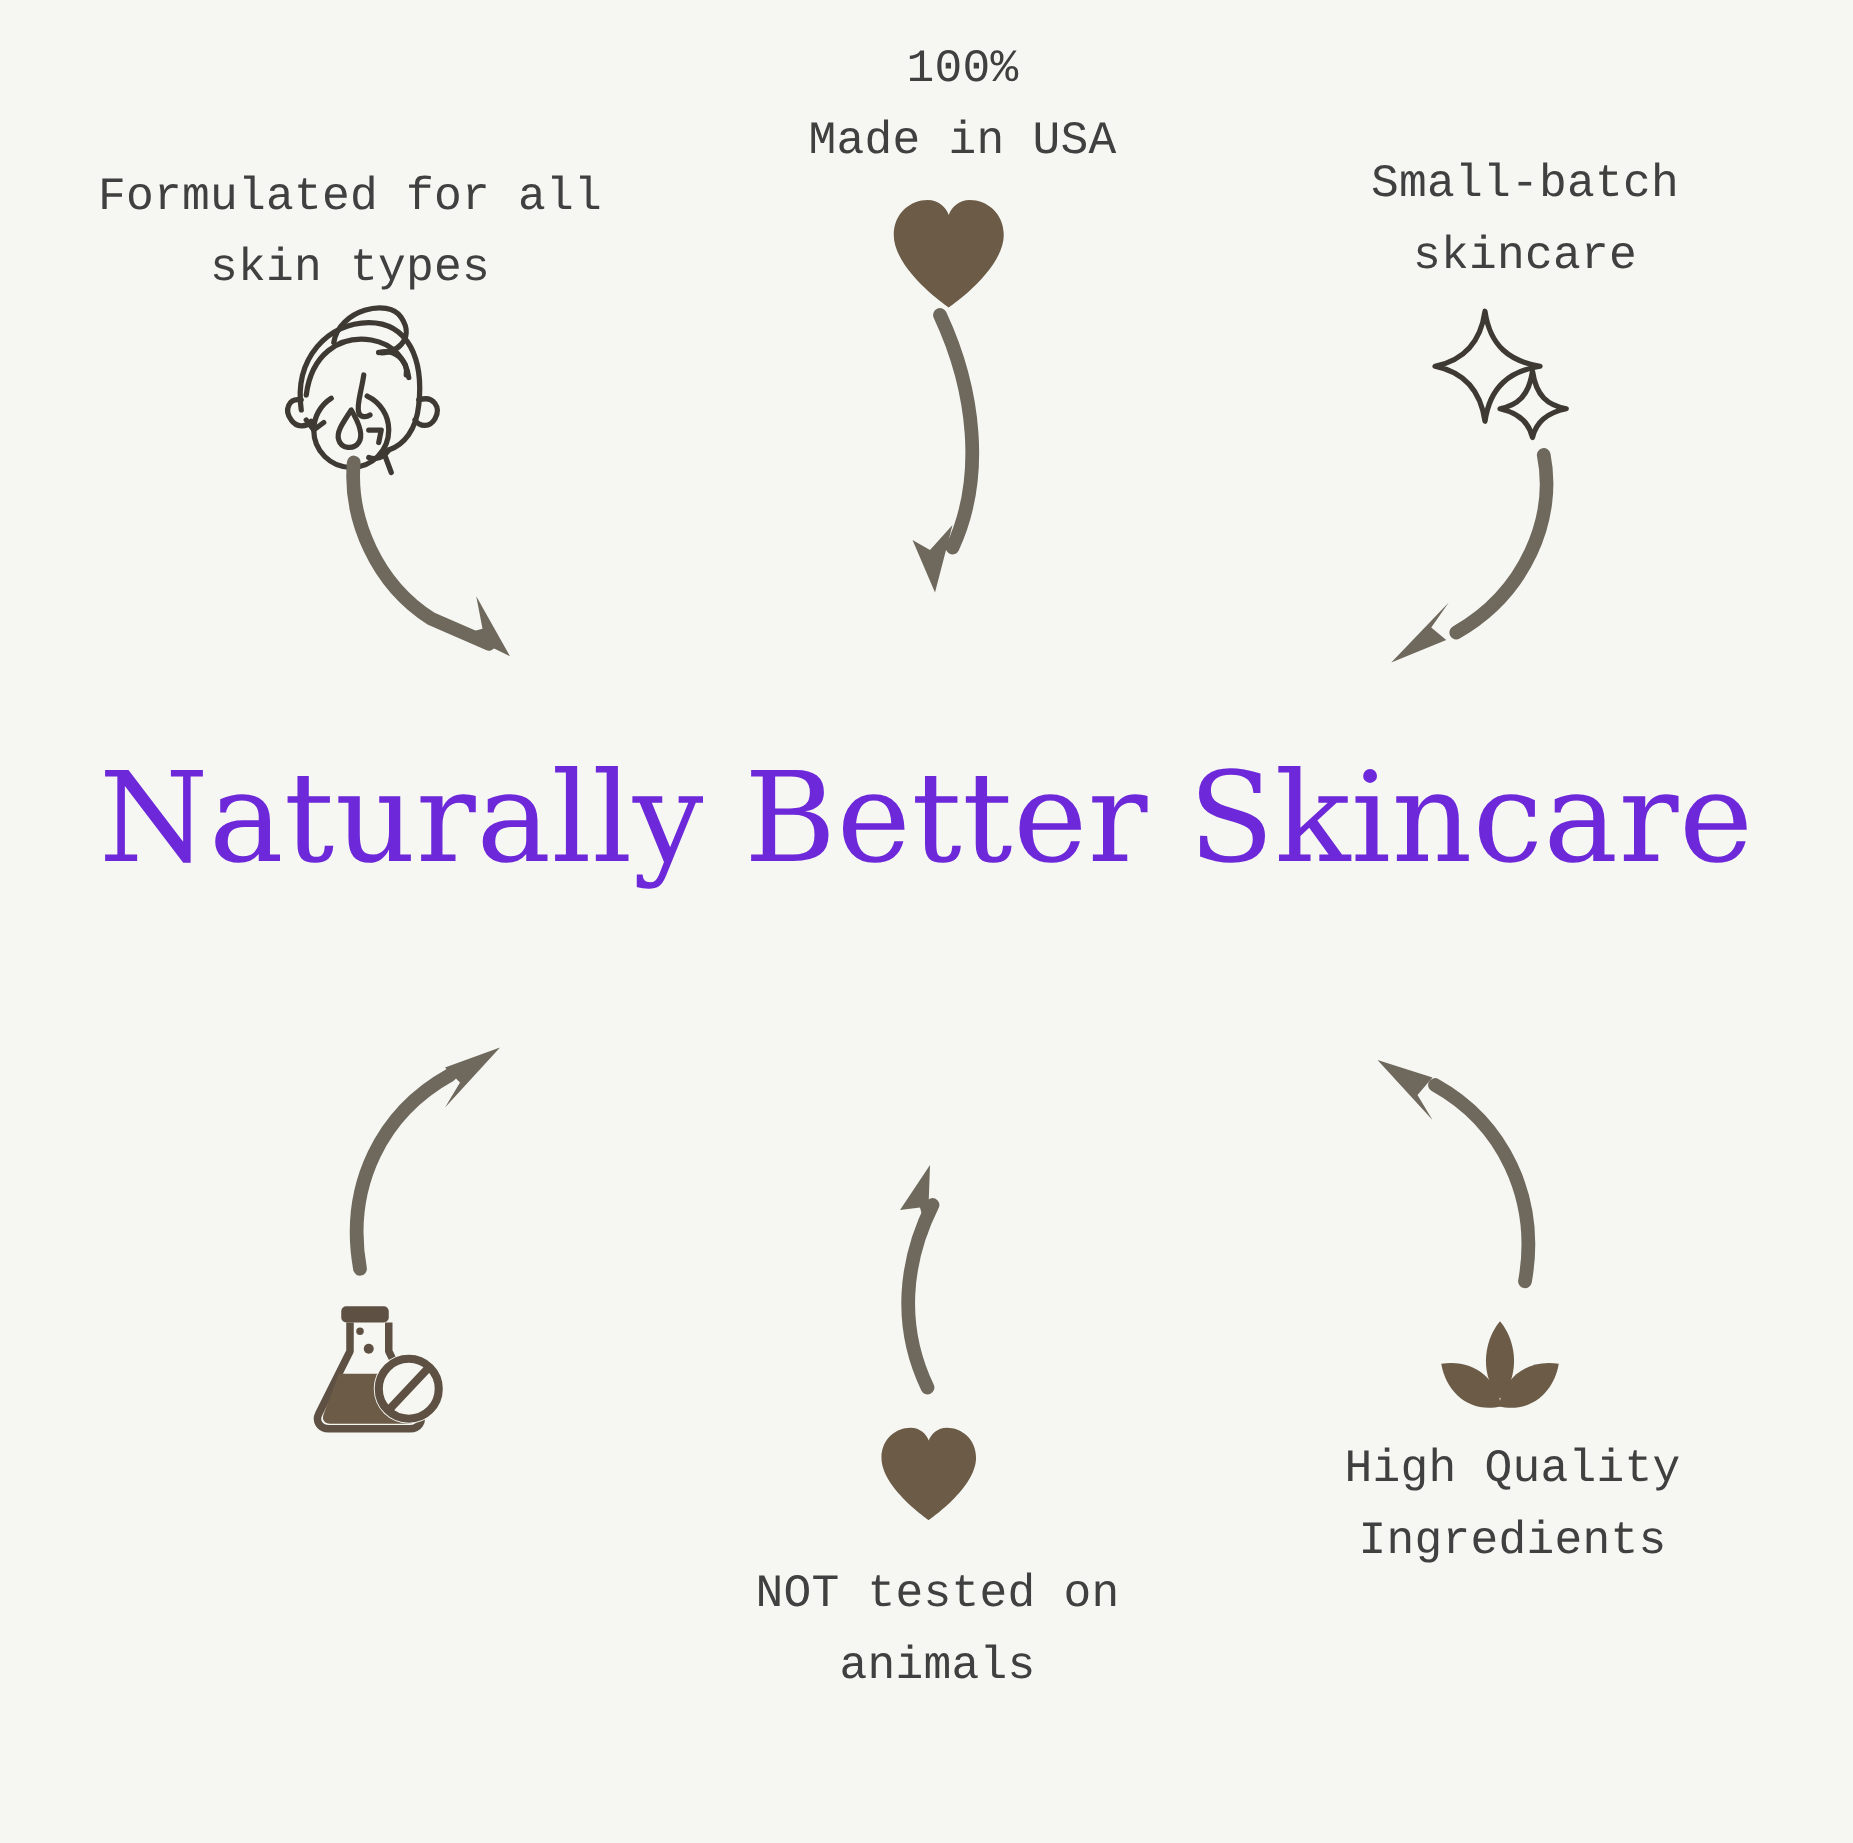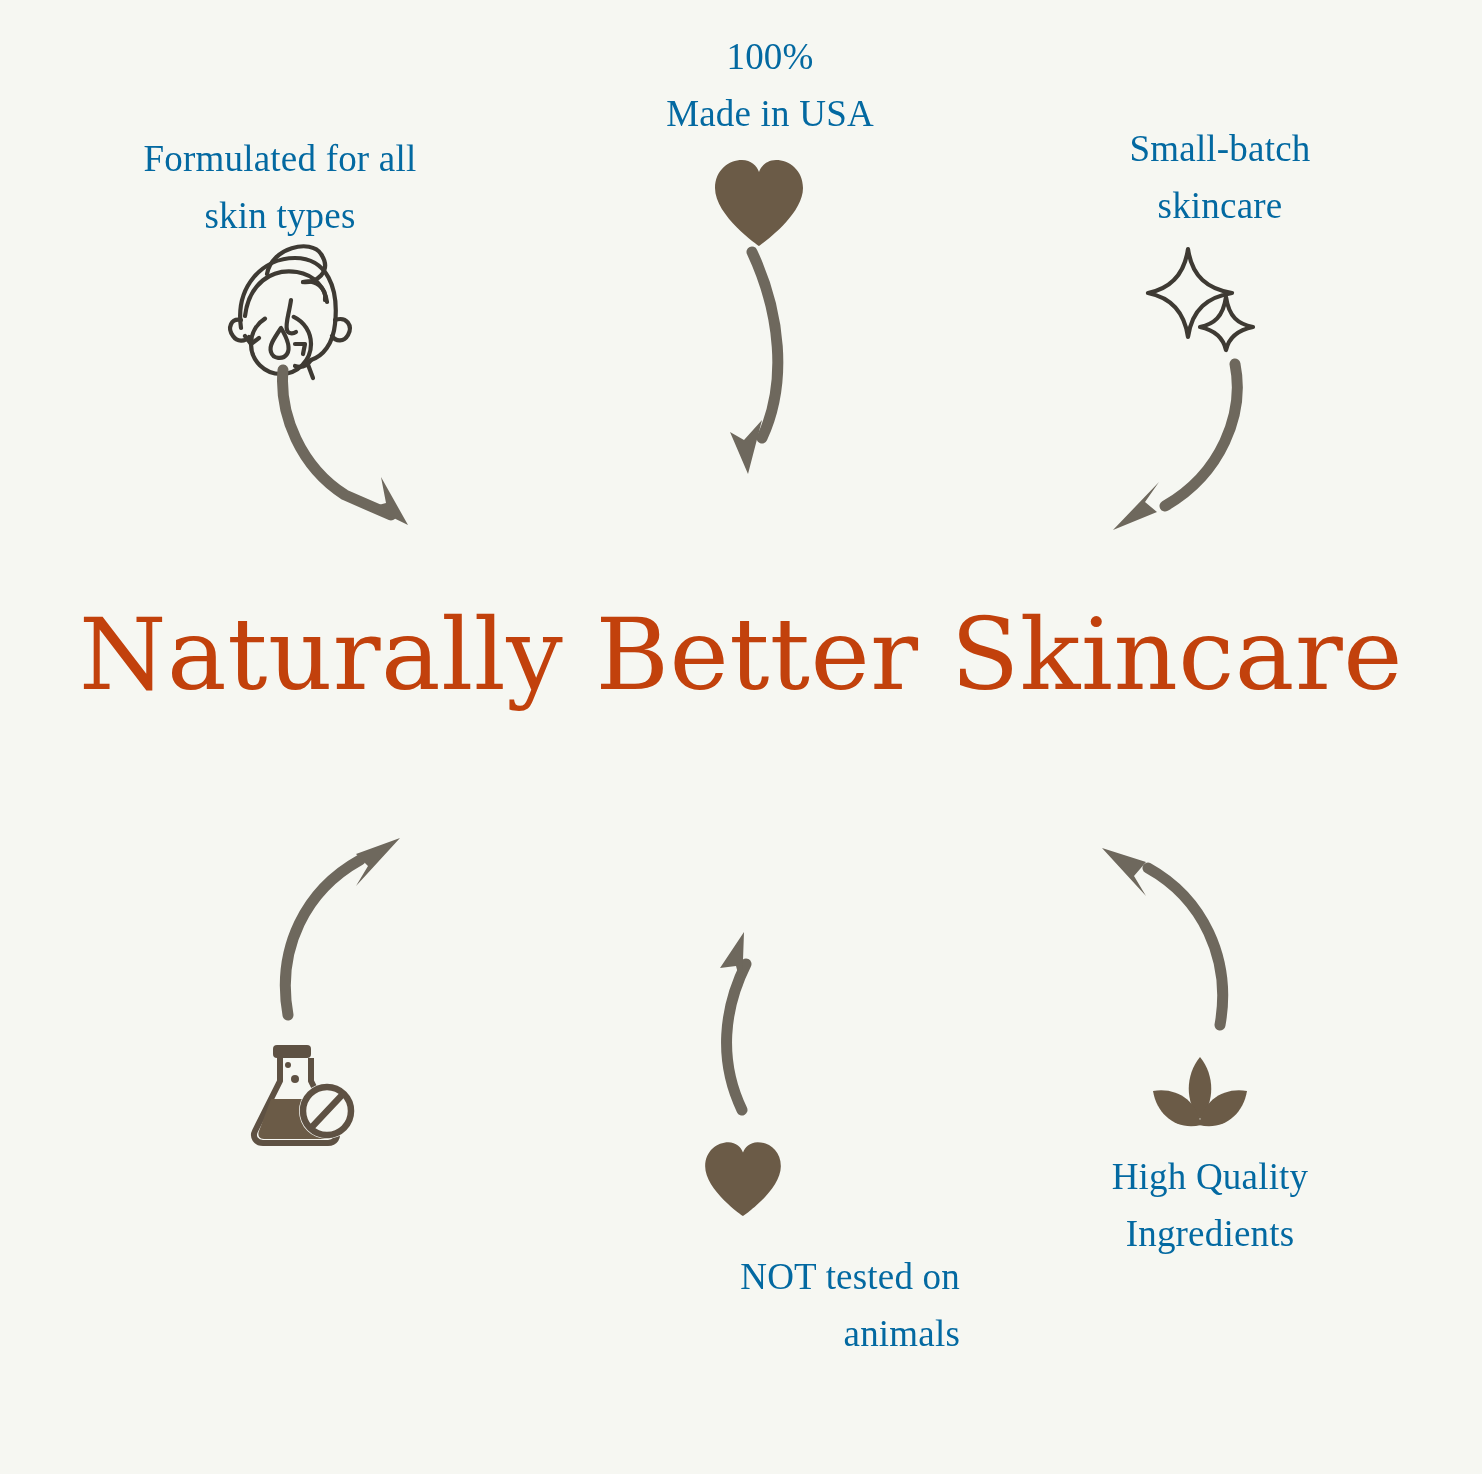--- a/index.html
+++ b/index.html
@@ -18,37 +18,37 @@
     position: relative;
     width: 1482px;
     height: 1474px;
     background: #F6F7F2;
   }
 
   
   .feature-label {
     position: absolute;
     text-align: center;
-    color: #0369a1;
-    font-family: Liberation Serif, serif;
+    color: #404040;
+    font-family: Liberation Mono, monospace;
     font-size: 37px;
     line-height: 1.55;
     font-weight: 400;
     letter-spacing: 0.2px;
     white-space: pre-line;
   }
 
   
   .headline {
     position: absolute;
     left: 0;
     top: 600px;
     width: 1482px;
     text-align: center;
-    color: #c2410c;
+    color: #6d28d9;
     font-family: "DejaVu Serif", serif;
     font-size: 100px;
     font-weight: 400;
     letter-spacing: 0.5px;
     line-height: 1.1;
   }
 
   
   .icon-wrap {
     position: absolute;
@@ -177,21 +177,21 @@
     </svg>
   </div>
 
   <div class="icon-wrap" style="left:700px; top:1140px;">
     <svg width="86" height="80" viewBox="0 0 100 92">
       <path d="M50 88 C50 88 6 58 6 30 C6 12 20 2 33 2 C42 2 48 8 50 14
                C52 8 58 2 67 2 C80 2 94 12 94 30 C94 58 50 88 50 88 Z" fill="#6B5B47"></path>
     </svg>
   </div>
 
-  <div class="feature-label" style="left:540px; top:1248px; width:420px;text-align:right;">NOT tested on
+  <div class="feature-label" style="left:540px; top:1248px; width:420px;">NOT tested on
 animals</div>
 
   <div class="arrow-wrap" style="left:1068px; top:830px;">
     <svg width="190" height="225" viewBox="0 0 190 225">
       <path d="M152 195 C164 128 134 68 80 38" fill="none" stroke="#6E685D" stroke-width="11" stroke-linecap="round"></path>
       <path d="M34 18 L78 32 L66 46 L78 66 Z" fill="#6E685D"></path>
     </svg>
   </div>
 
   <div class="icon-wrap" style="left:1143px; top:1053px;">

